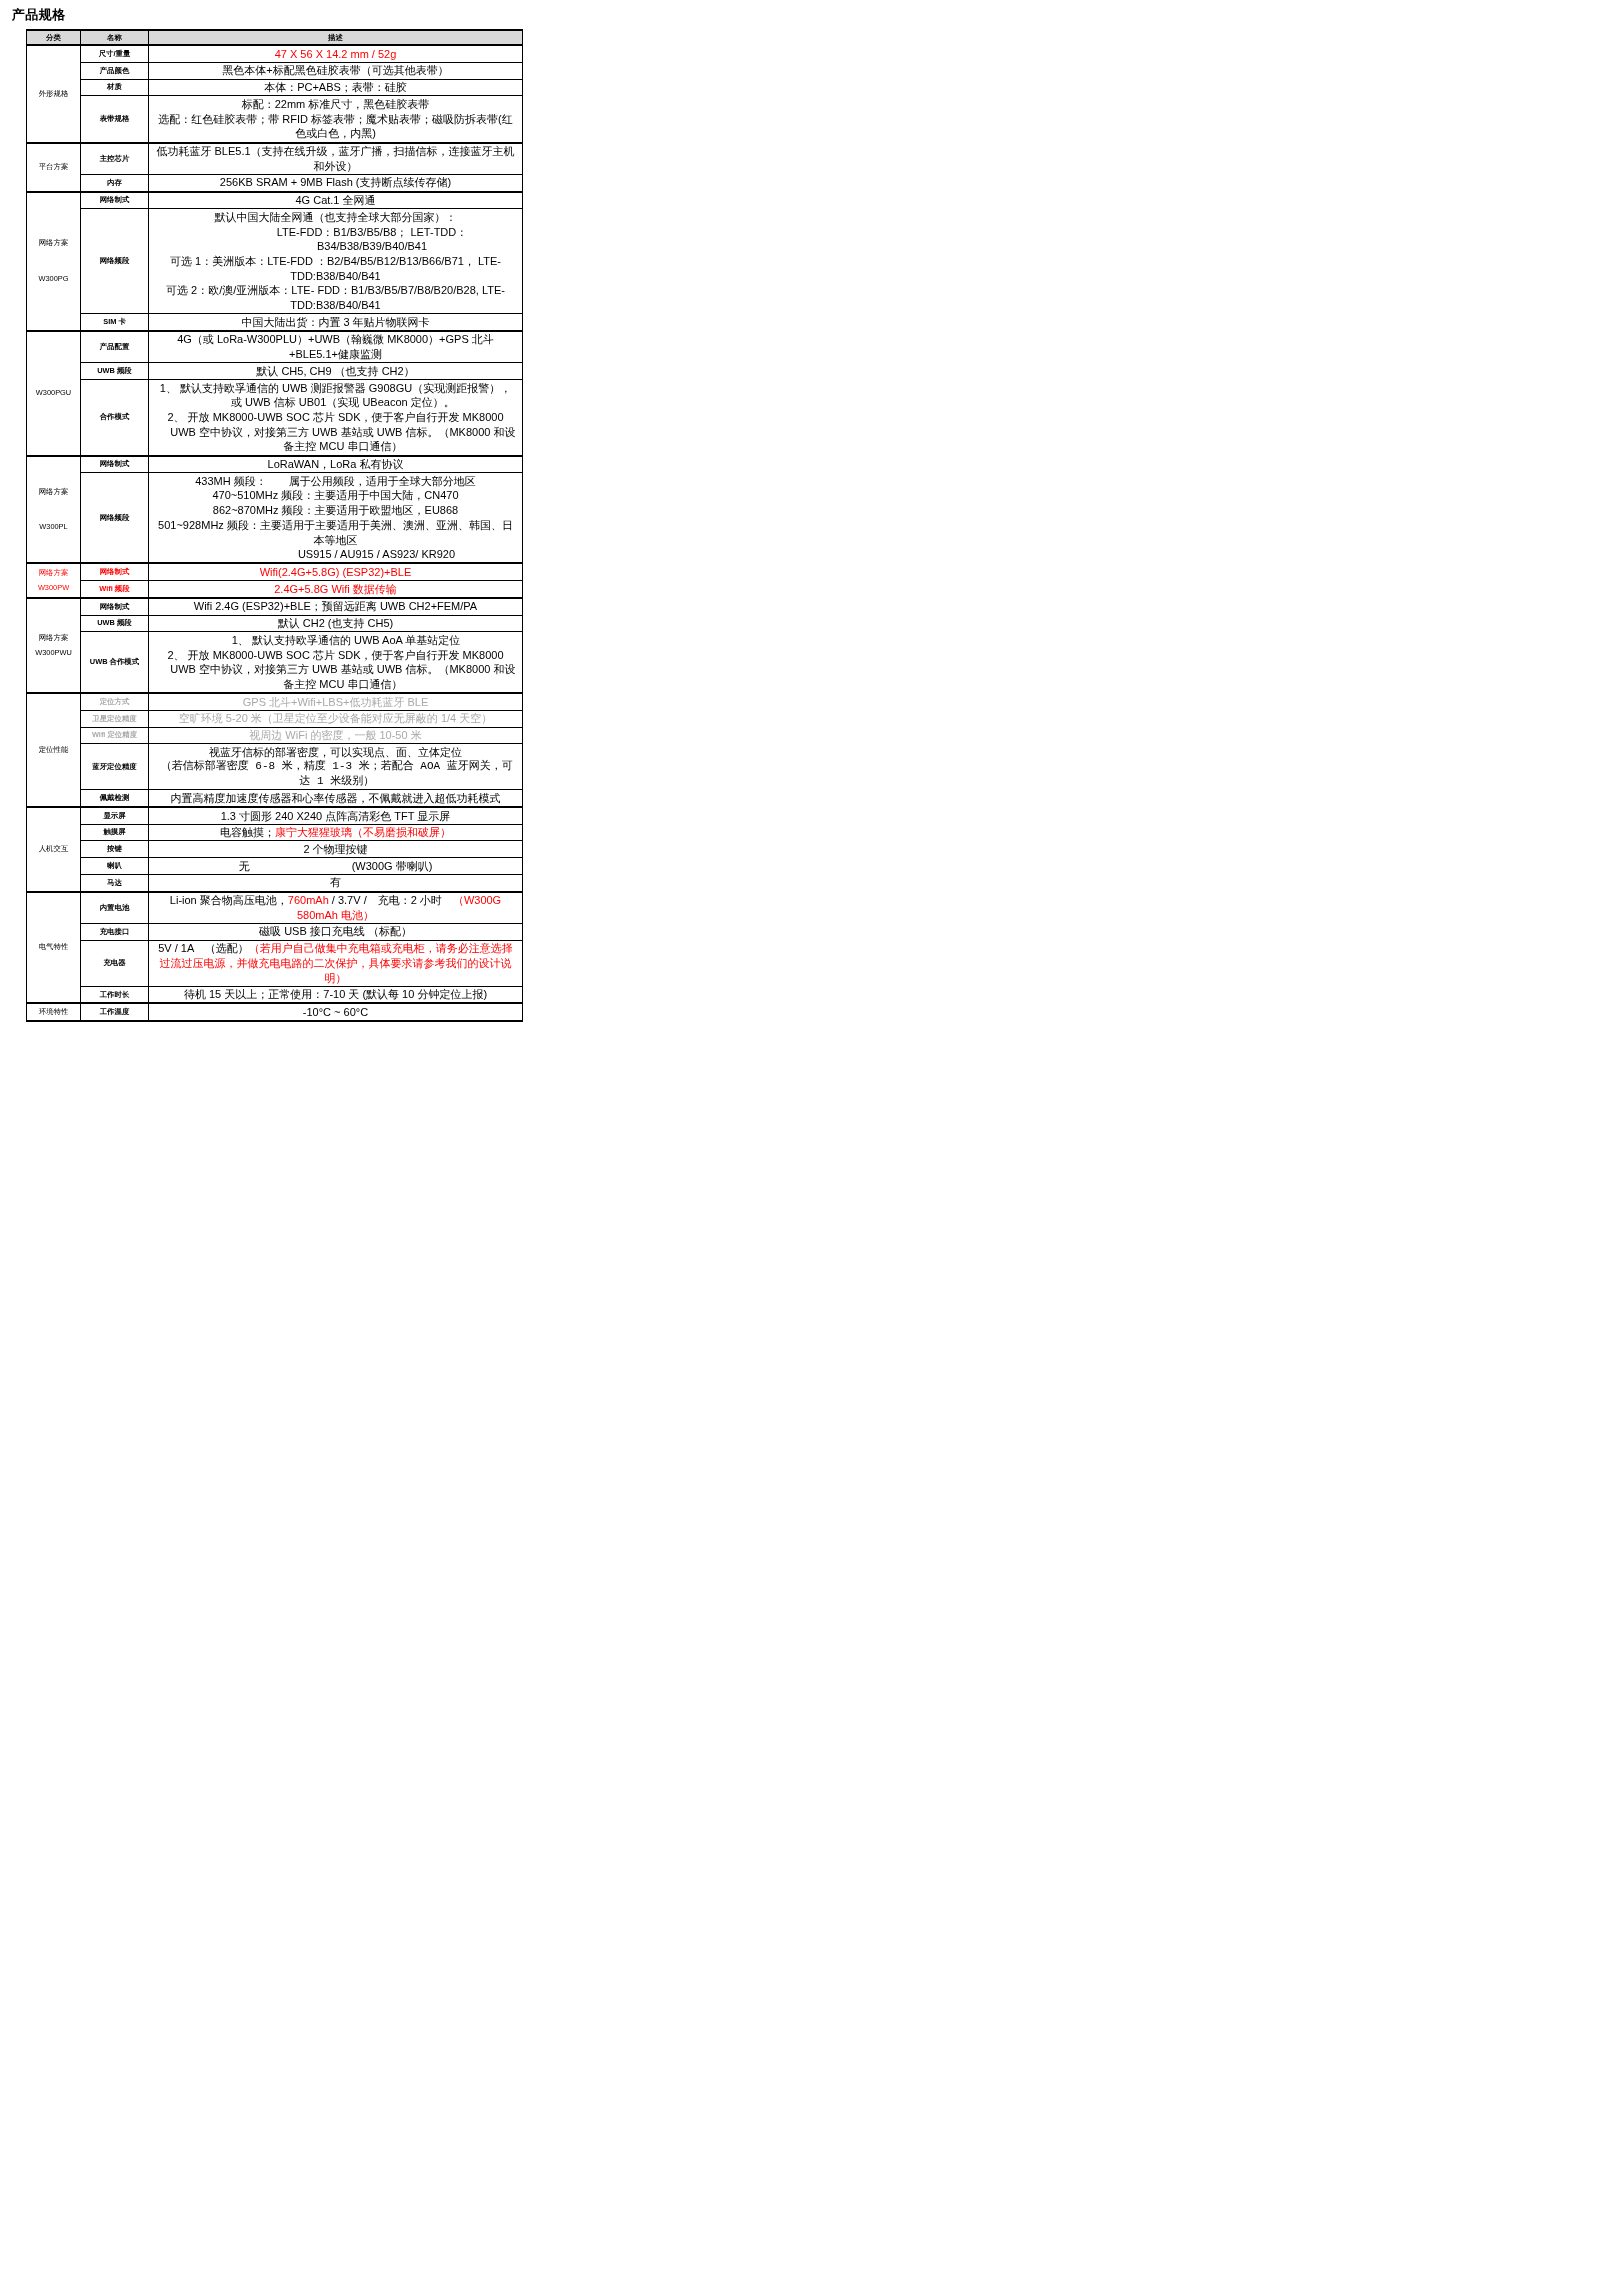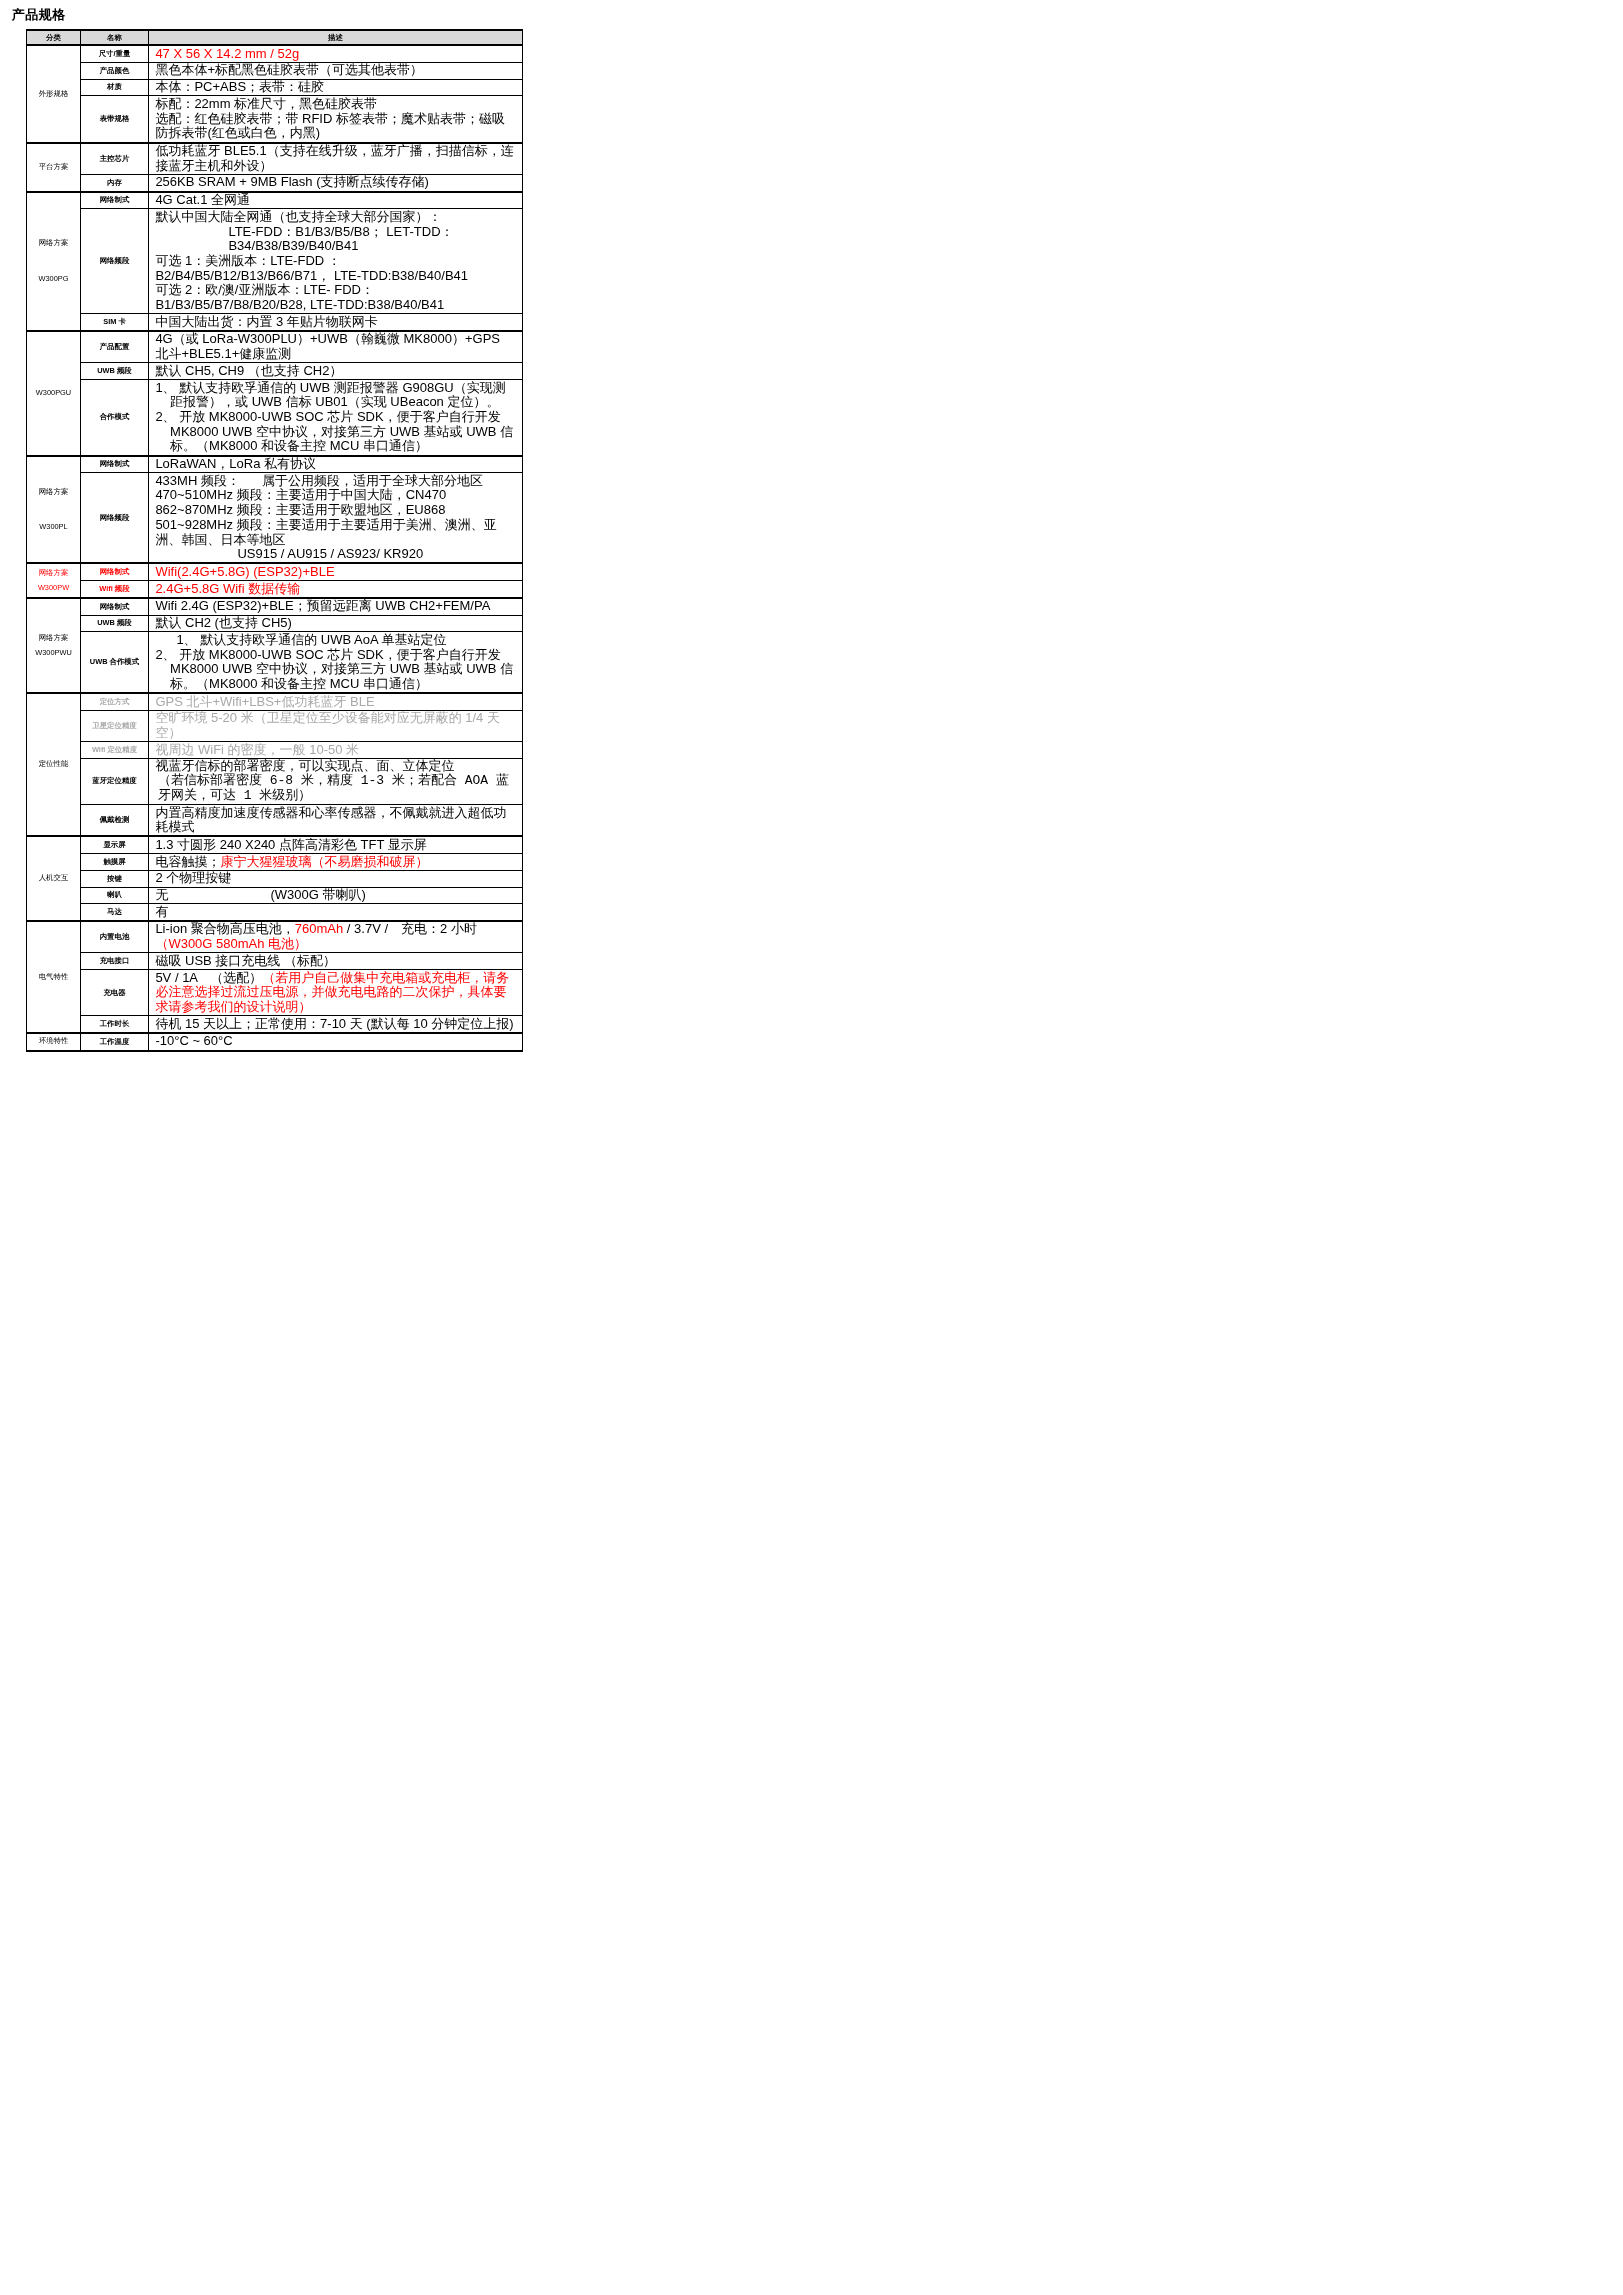--- a/index.html
+++ b/index.html
@@ -11,21 +11,21 @@
   table.spec { border-collapse:collapse; table-layout:fixed; width:497px;
                margin:5.4px 0 0 26px;
                border-top:2px solid var(--border); border-bottom:2px solid var(--border);
                border-left:1px solid var(--border); border-right:1px solid var(--border);padding-left:24px; }
   th, td { border:1px solid var(--border); }
   thead th { background:var(--header-bg); font-size:7.4px; font-weight:bold;
              height:15px; text-align:center; vertical-align:middle;
              border-top:2px solid var(--border); border-bottom:1.5px solid var(--border); }
   tr.sec-start td { border-top:2px solid var(--border); }
   td.cat, td.name { text-align:center; vertical-align:middle; font-size:7.4px; padding:0 1px; }
-  td.desc { vertical-align:middle; font-size:13px; padding:0.5px 6.4px; }
+  td.desc { vertical-align:middle; font-size:11px; padding:0.5px 6.4px;text-align:center; }
   .line, .cat-line { line-height:14.7px; }
   td.name .nm { line-height:14.2px; display:inline-block; padding:0;font-weight:bold; }
   .spread .cat-line + .cat-line { margin-top:20.6px; }
   .red  { color:var(--red); }
   .gray { color:var(--gray); }
 </style>
 </head>
 <body>
 
 <div class="page">

